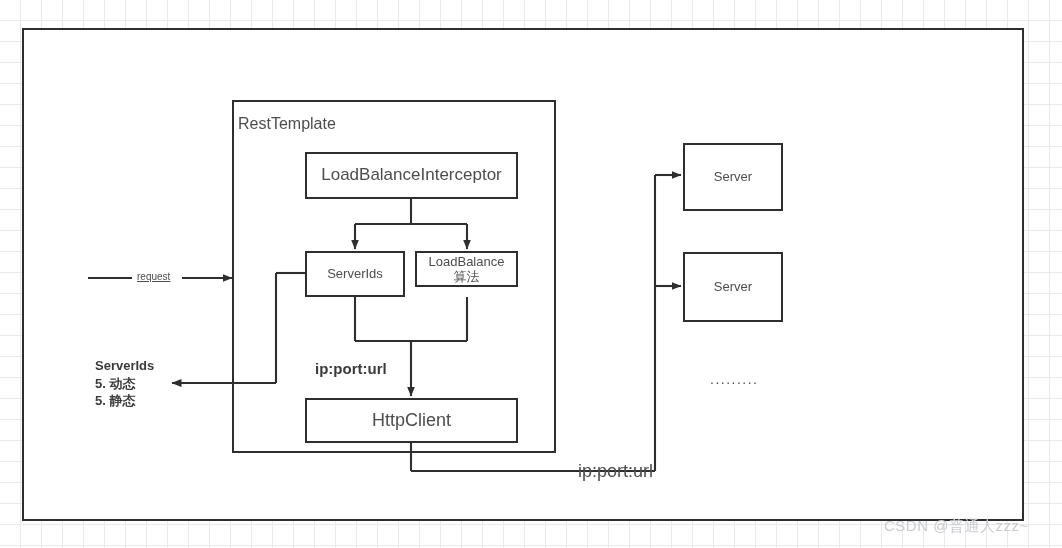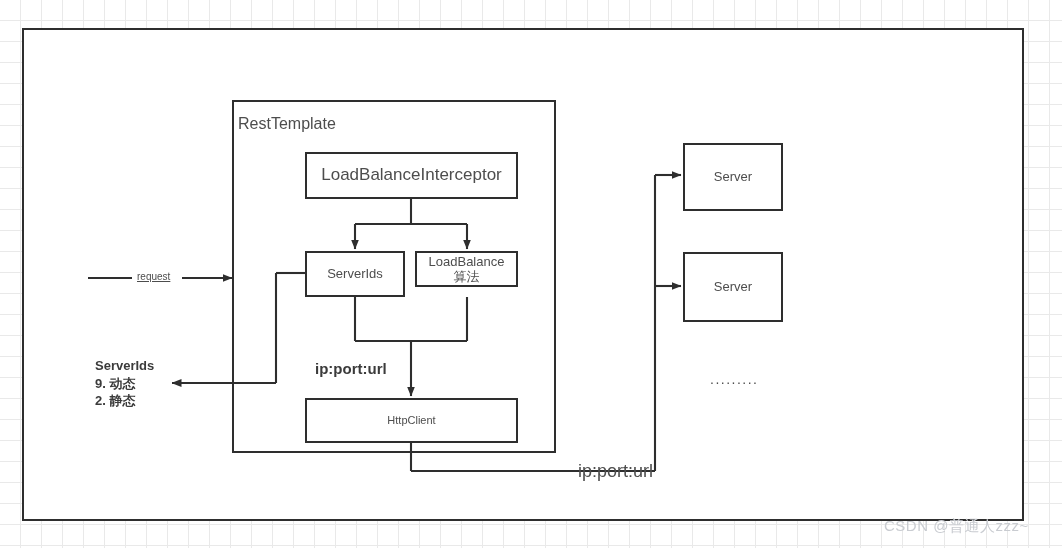--- a/index.html
+++ b/index.html
@@ -120,33 +120,33 @@
     </g>
   </svg>
 
   <div class="box" style="left:305px; top:152px; width:213px; height:47px; font-size:17px;">LoadBalanceInterceptor</div>
 
   <div class="box" style="left:305px; top:251px; width:100px; height:46px; font-size:13px;">ServerIds</div>
 
   <div class="box" style="left:415px; top:251px; width:103px; height:36px; font-size:13px;">LoadBalance
 算法</div>
 
-  <div class="box" style="left:305px; top:398px; width:213px; height:45px; font-size:11px;">HttpClient</div>
+  <div class="box" style="left:305px; top:398px; width:213px; height:45px; font-size:18px;">HttpClient</div>
 
   <div class="box" style="left:683px; top:143px; width:100px; height:68px; font-size:13px;">Server</div>
 
   <div class="box" style="left:683px; top:252px; width:100px; height:70px; font-size:13px;">Server</div>
 
   <div class="txt" style="left:137px; top:271px; font-size:10px;text-decoration:underline;">request</div>
 
   <div class="txt bold" style="left:95px; top:358px; font-size:13px;">ServerIds</div>
 
-  <div class="txt bold" style="left:95px; top:375px; font-size:13px;">9. 动态</div>
+  <div class="txt bold" style="left:95px; top:375px; font-size:13px;">5. 动态</div>
 
-  <div class="txt bold" style="left:95px; top:392px; font-size:13px;">2. 静态</div>
+  <div class="txt bold" style="left:95px; top:392px; font-size:13px;">5. 静态</div>
 
   <div class="txt bold" style="left:315px; top:360px; font-size:15px;">ip:port:url</div>
 
   <div class="txt" style="left:578px; top:461px; font-size:18px;">ip:port:url</div>
 
   <div class="txt" style="left:710px; top:371px; font-size:14px; letter-spacing:1.5px;">.........</div>
 
   <div class="watermark" style="left:884px; top:517px; font-size:15px;">CSDN @普通人zzz~</div>
 
 </div>

